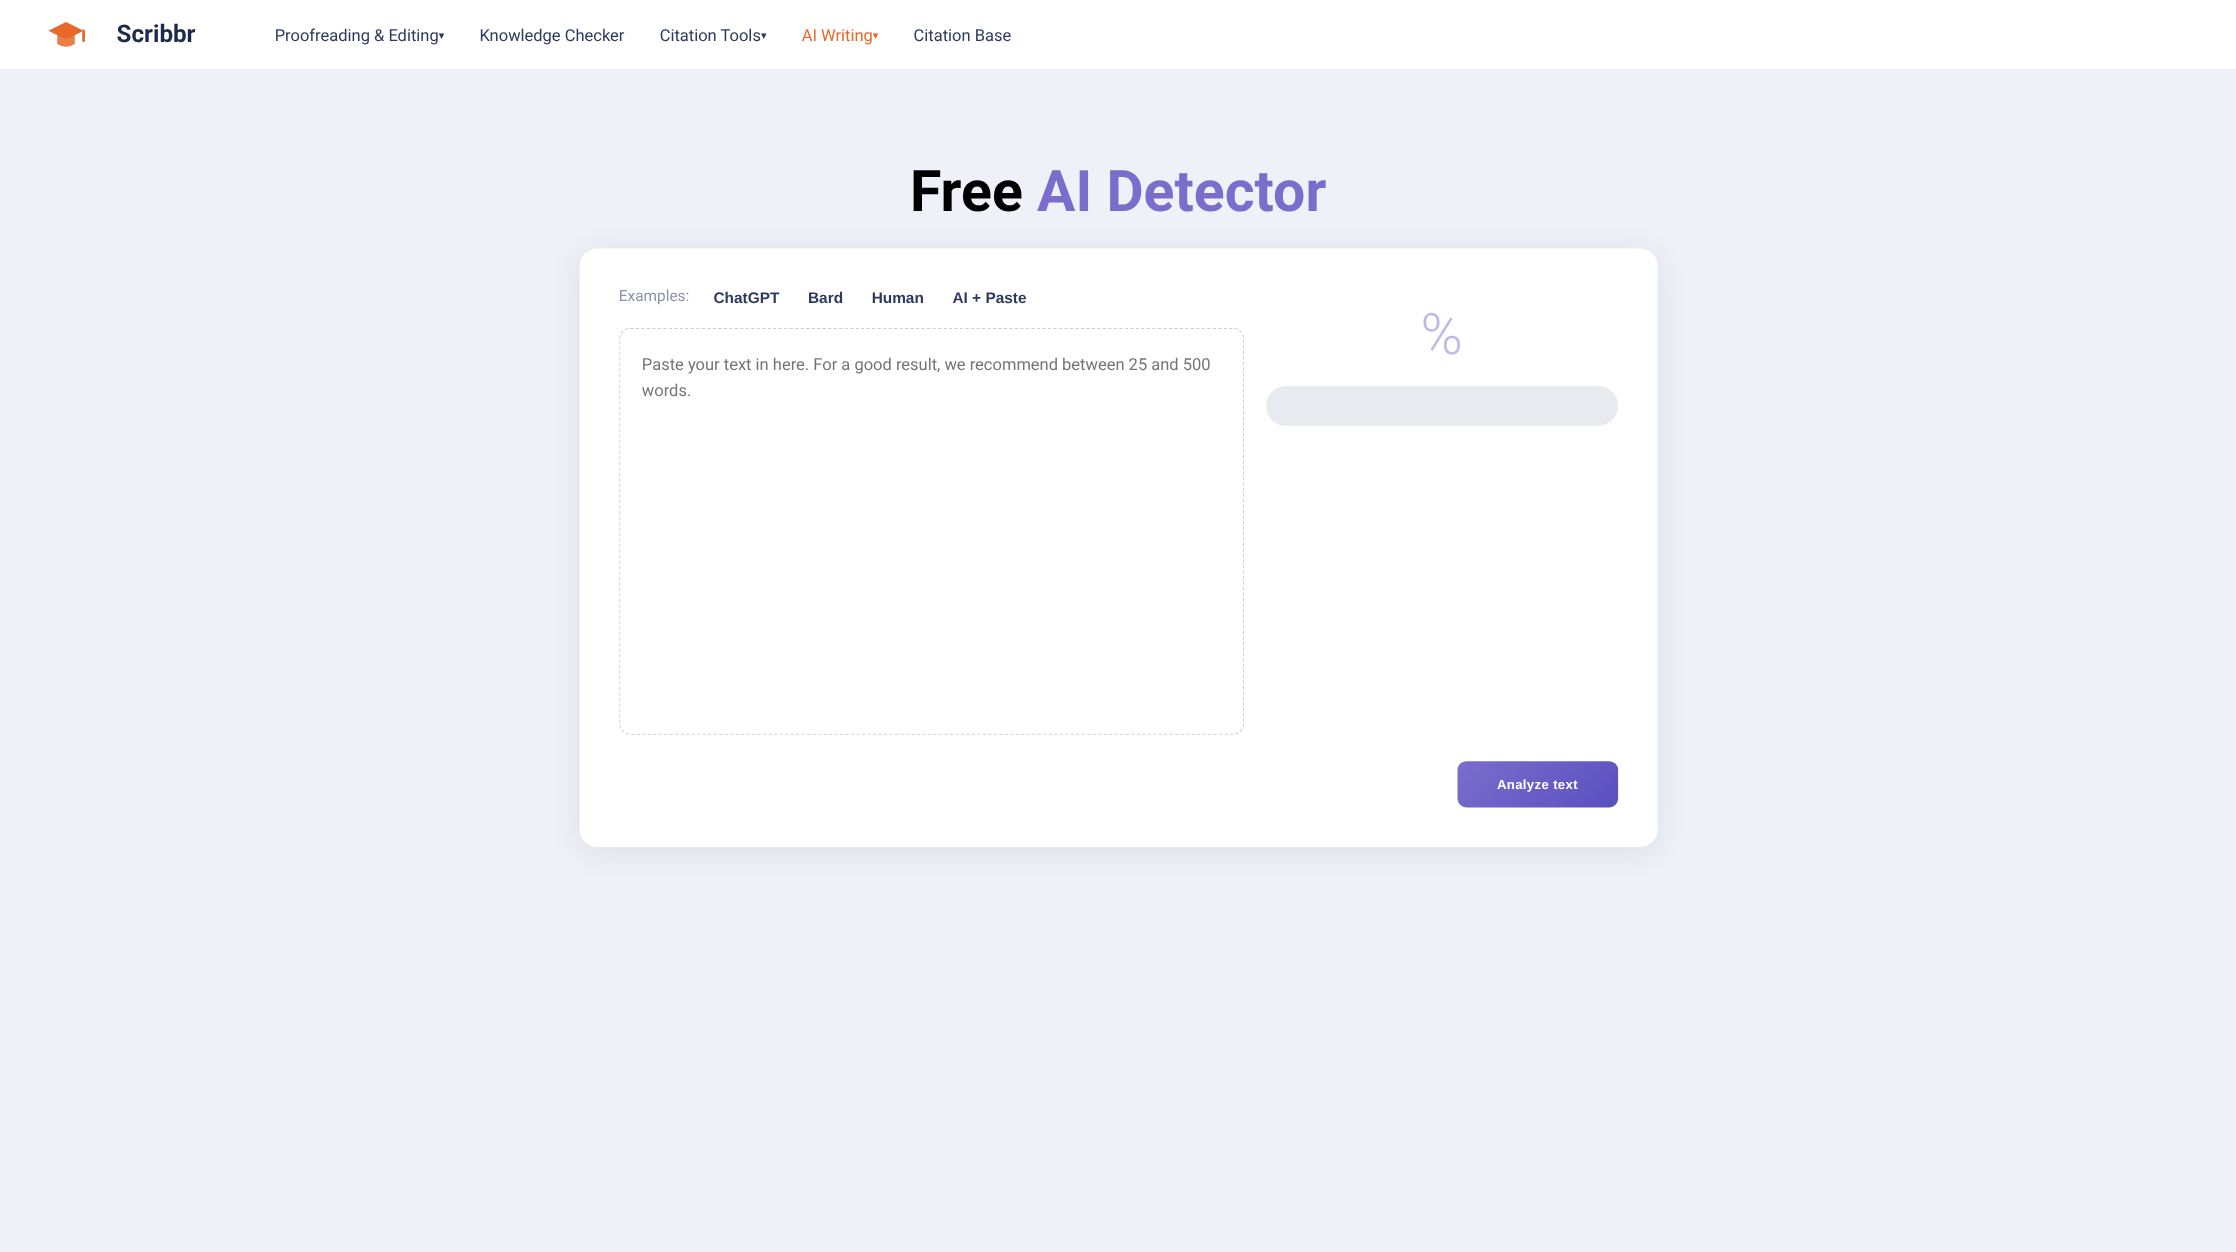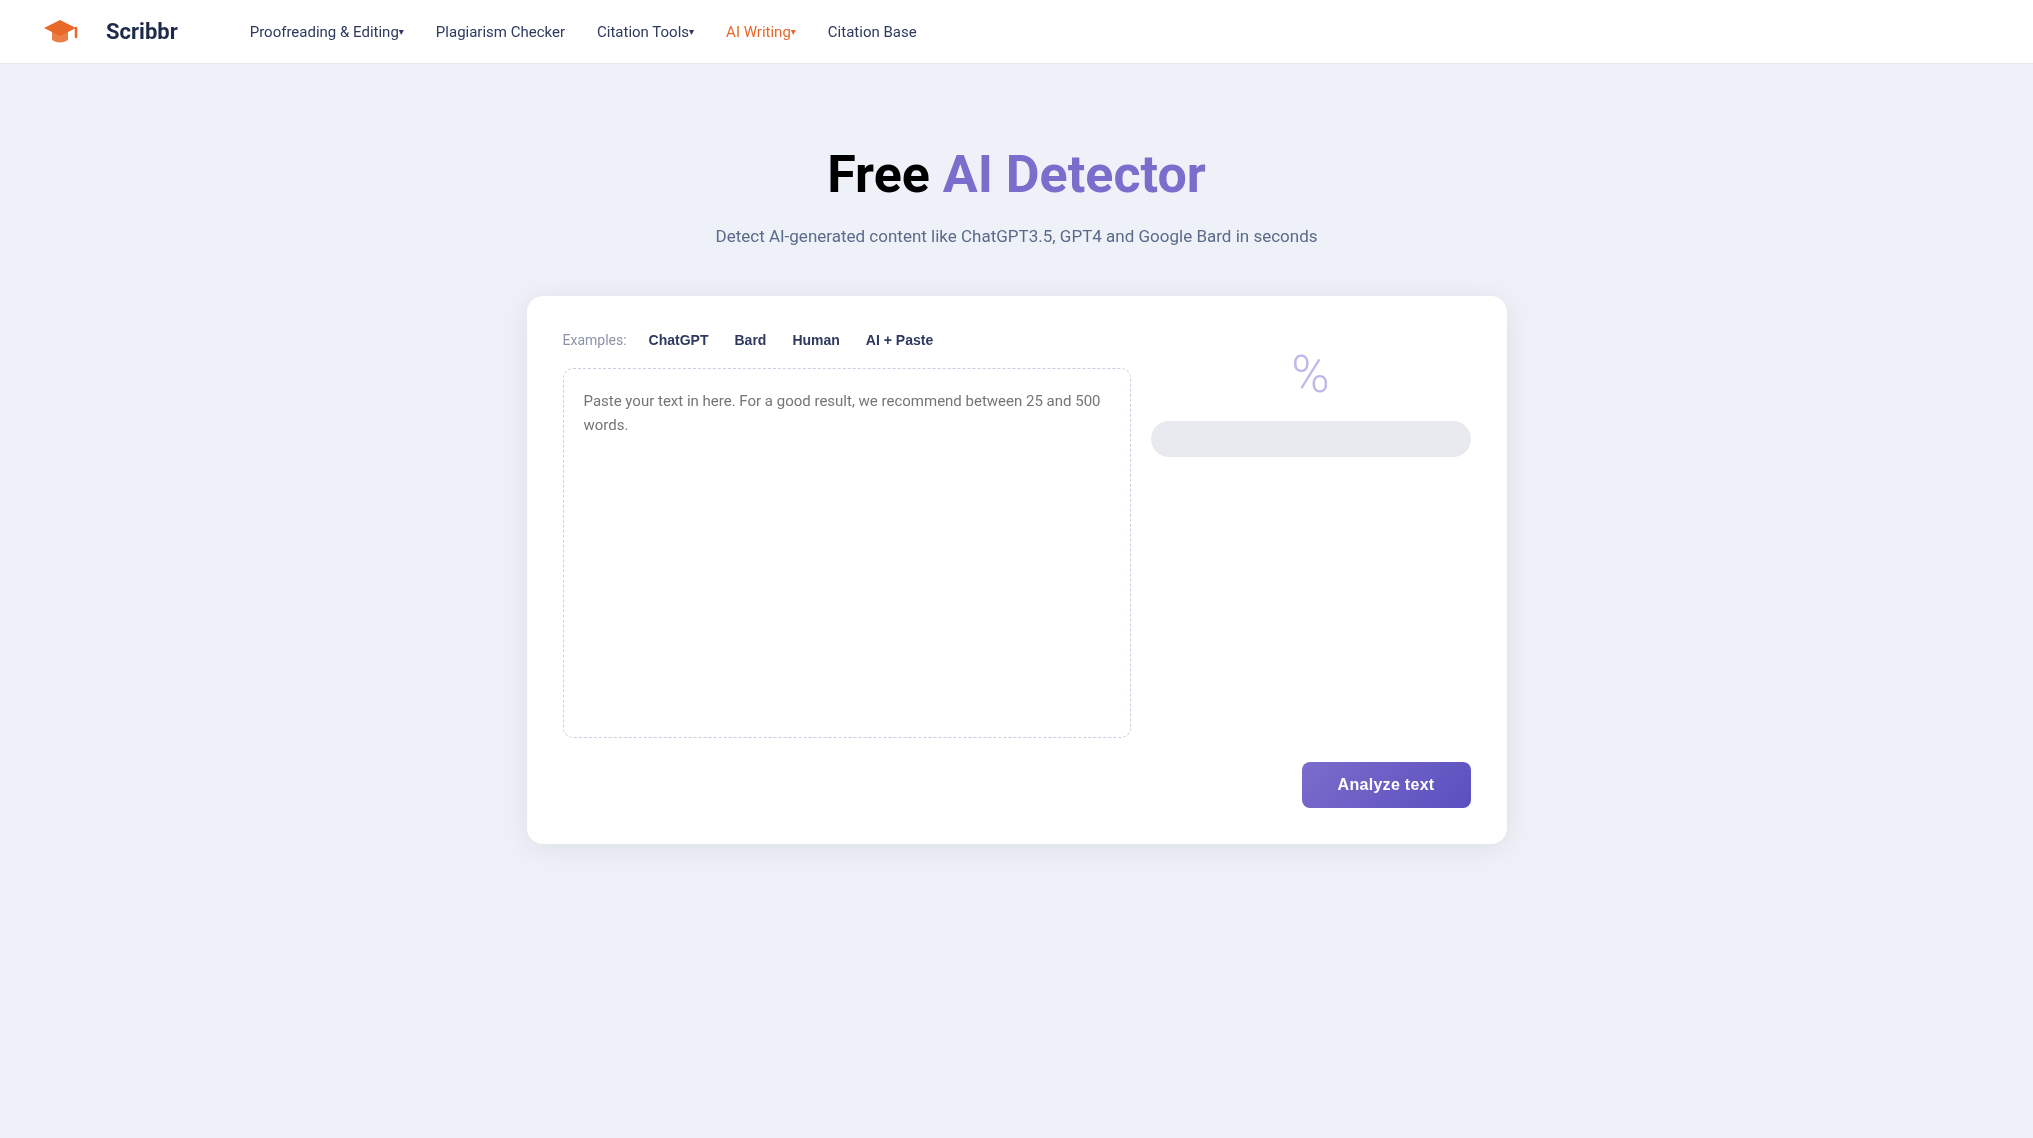--- a/index.html
+++ b/index.html
@@ -205,21 +205,21 @@
       justify-content: flex-end;
       margin-top: 24px;
     }
 
     .analyze-button {
       background: linear-gradient(135deg, #7b6dcc, #5a4fbf);
       color: #ffffff;
       border: none;
       border-radius: 8px;
       padding: 14px 36px;
-      font-size: 16px;
+      font-size: 12px;
       font-weight: 600;
       cursor: pointer;
       letter-spacing: 0.3px;
     }
   </style>
 </head>
 <body>
 
 <nav class="navbar">
   <a class="logo-area" href="#">
@@ -236,21 +236,21 @@
 
   <ul class="nav-links">
     <li>
       <a href="#">
         <span>Proofreading &amp; Editing</span>
         <span class="chevron-icon">▾</span>
       </a>
     </li>
     <li>
       <a href="#">
-        <span>Plagiarism Checker</span>
+        <span>Knowledge Checker</span>
       </a>
     </li>
     <li>
       <a href="#">
         <span>Citation Tools</span>
         <span class="chevron-icon">▾</span>
       </a>
     </li>
     <li>
       <a href="#" class="active" style="color:#e8682a;">
@@ -267,21 +267,20 @@
 </nav>
 
 <main class="main-content">
 
   <h1 class="page-title">
     <span class="free-part">Free</span>
     <span> </span>
     <span class="ai-detector-part">AI Detector</span>
   </h1>
 
-  <p class="page-subtitle">Detect AI-generated content like ChatGPT3.5, GPT4 and Google Bard in seconds</p>
 
   <div class="tool-card">
 
     <div class="tool-card-inner">
 
       <div class="left-panel">
 
         <div class="examples-row">
           <span class="examples-label">Examples:</span>
           <button class="example-chip">ChatGPT</button>

